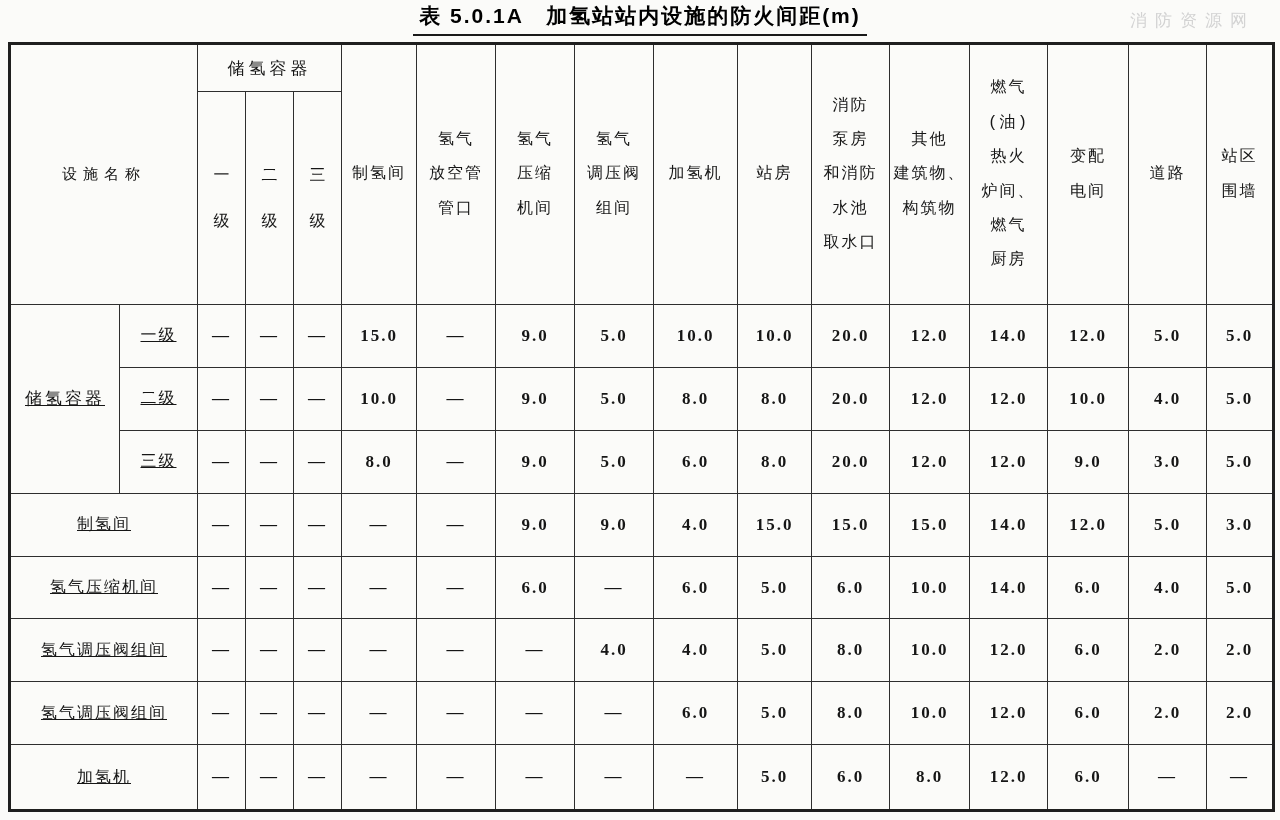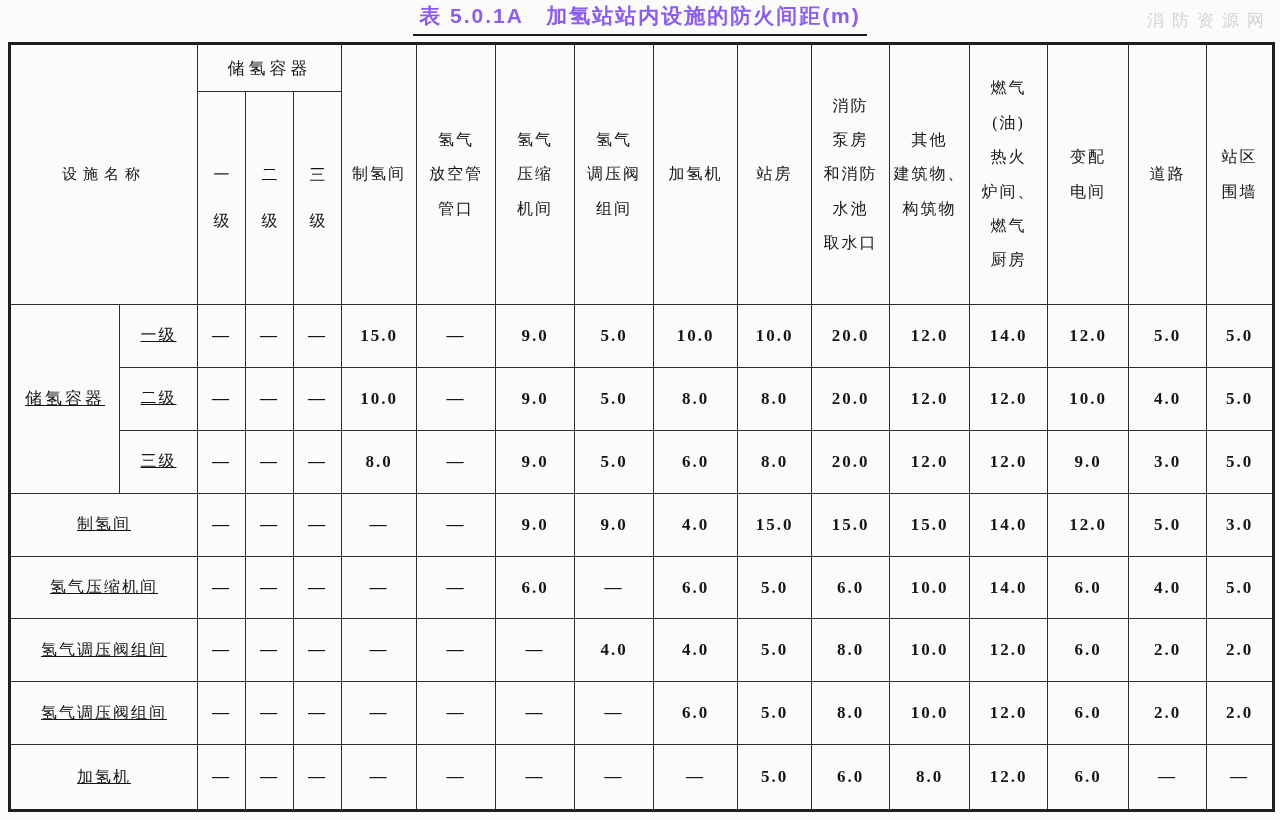--- a/index.html
+++ b/index.html
@@ -16,28 +16,28 @@
   .title-wrap {
     position:absolute; top:2px; left:0; width:1280px;
     text-align:center;
   }
   .title {
     display:inline-block;
     font-family:"Liberation Sans","DejaVu Sans",sans-serif;
     font-weight:bold;
     font-size:21px;
     letter-spacing:2px;
-    color:#8b5cf6;
+    color:#000000;
     border-bottom:2px solid #1a1a1a;
     padding:0 6px 4px 6px;
     white-space:nowrap;
     text-align:center;
   }
   .watermark {
-    position:absolute; top:9px; right:8px;
+    position:absolute; top:9px; right:25px;
     font-family:"Liberation Sans","DejaVu Sans",sans-serif;
     font-size:17px;
     letter-spacing:8px;
     color:#d3d3d3;
     white-space:nowrap;
   }
 
   table.grid {
     position:absolute; left:8px; top:42px;
     width:1264px; height:770px;
@@ -64,20 +64,21 @@
   .grouphead {
     font-size:17px;
     letter-spacing:4px;
     white-space:nowrap;
   }
   .colhead {
     font-size:16px;
     letter-spacing:2px;
     line-height:2.15;
     white-space:pre-line;
+    font-family:Liberation Mono, monospace;
   }
   .subhead {
     font-size:16px;
     letter-spacing:0;
     line-height:2.9;
     white-space:pre-line;
   }
   td.label {
     font-size:16px;
     letter-spacing:2px;

